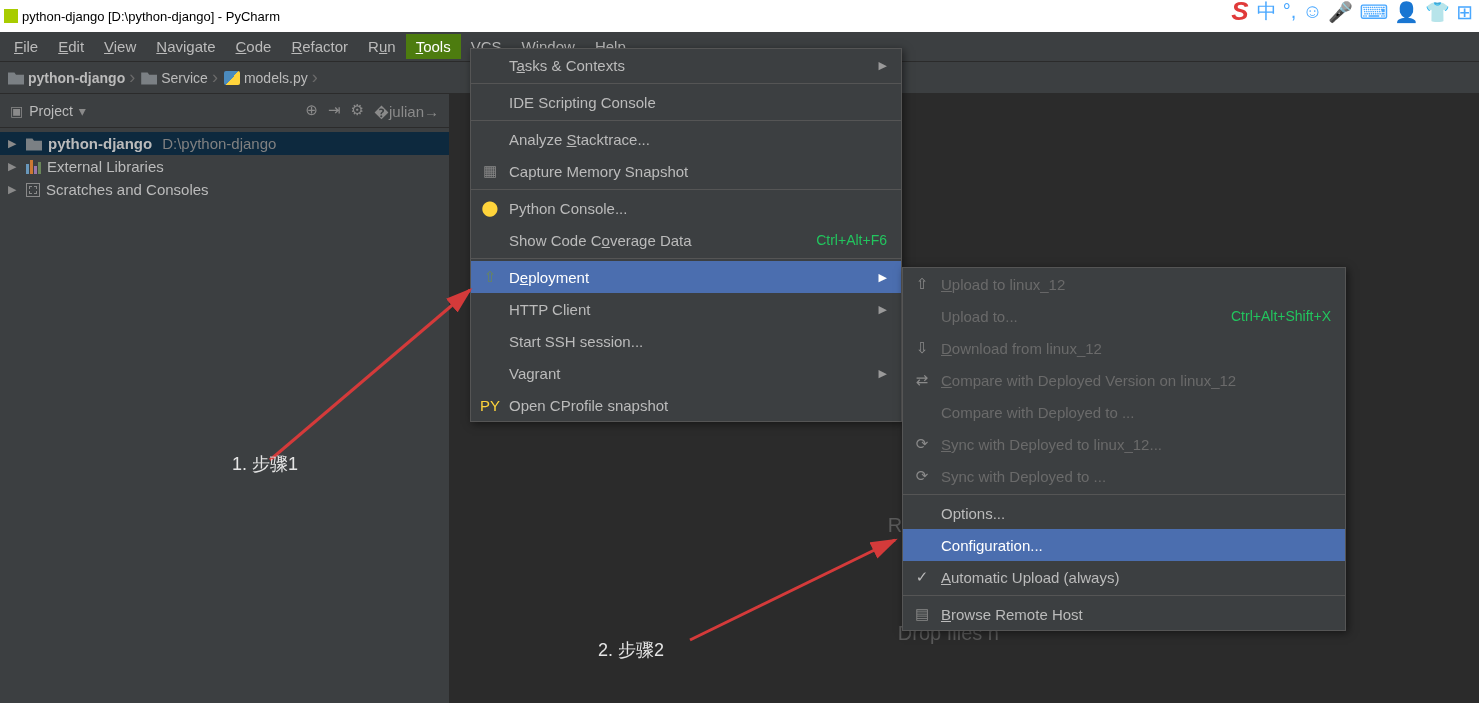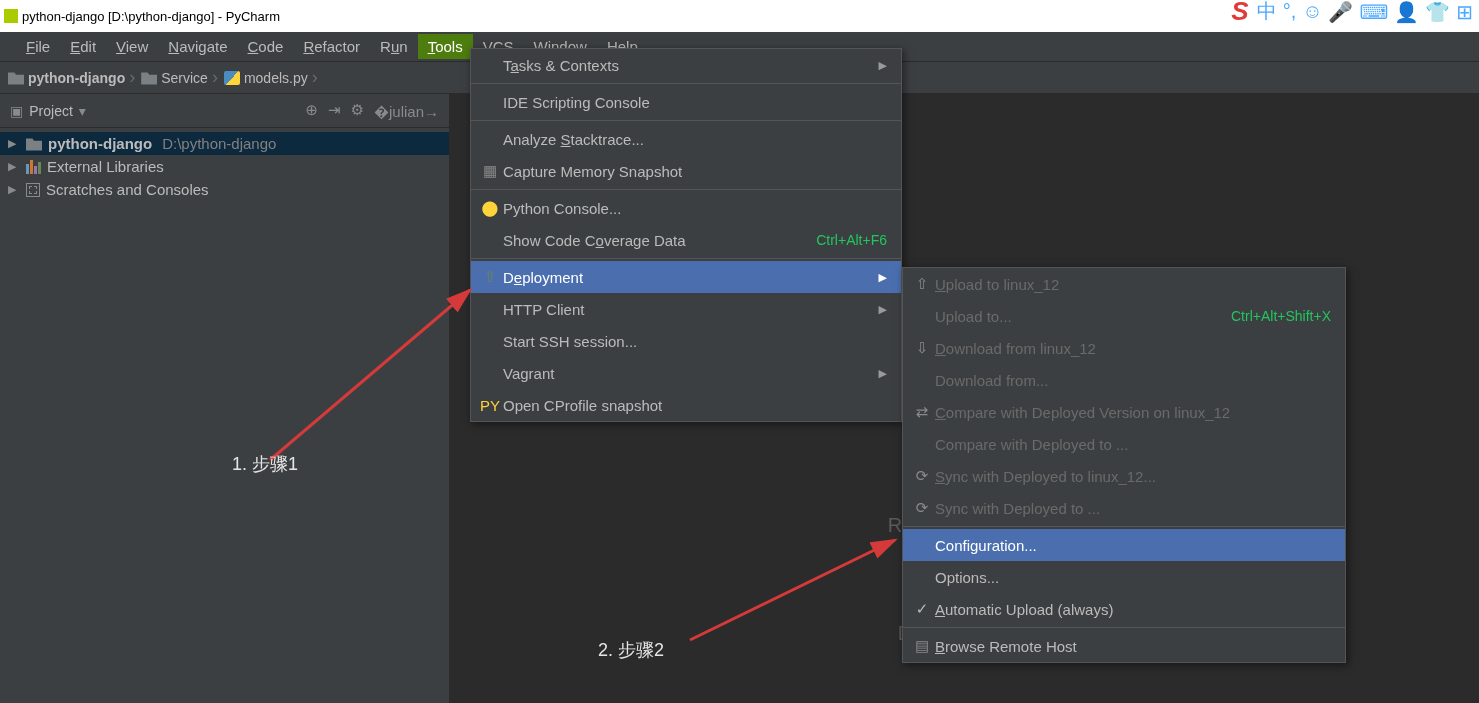--- a/index.html
+++ b/index.html
@@ -3,21 +3,21 @@
 <meta charset="utf-8">
 <style>
 * { margin: 0; padding: 0; box-sizing: border-box; font-family: "Segoe UI", Arial, sans-serif; }
 body { background: #2b2b2b; width: 1479px; height: 703px; overflow: hidden; position: relative; color: #bbbbbb; font-size: 14px; }
 
 .title-bar { background: #fff; height: 18px; display: flex; align-items: center; padding: 16px 4px; color: #000; font-size: 13px; overflow: hidden; position: relative; }
 .title-bar .title-icon { width: 14px; height: 14px; background: #a8cc00; margin-right: 4px; }
 .title-bar-icons { position: absolute; right: 6px; top: -4px; display: flex; gap: 6px; font-size: 20px; color: #4aa8ff; align-items: center; }
 .title-bar-icons .red-s { color: #e03a3a; font-weight: bold; font-size: 26px; font-style: italic; margin-right: 2px; }
 
-.menu-bar { background: #3c3f41; height: 30px; display: flex; align-items: center; padding: 0 16px; border-bottom: 1px solid #2b2b2b; }
+.menu-bar { background: #3c3f41; height: 30px; display: flex; align-items: center; padding: 0 4px; border-bottom: 1px solid #2b2b2b; }
 .menu-bar .menu-item { padding: 4px 10px; cursor: pointer; font-size: 15px; }
 .menu-bar .menu-item.active { background: #4d7c0f; color: #fff; }
 .menu-bar .menu-item .ul { text-decoration: underline; }
 
 .nav-bar { background: #3c3f41; height: 32px; display: flex; align-items: center; padding: 0 8px; border-bottom: 1px solid #2b2b2b; }
 .crumb { display: flex; align-items: center; margin-right: 2px; color: #bbb; }
 .crumb .icon { width: 16px; height: 14px; margin-right: 4px; }
 .folder-icon { background: #7b8084; clip-path: polygon(0 15%, 40% 15%, 50% 30%, 100% 30%, 100% 100%, 0 100%); }
 .py-icon { background: linear-gradient(135deg, #4b8bbe 50%, #ffd43b 50%); border-radius: 2px; }
 .crumb .chev { margin: 0 4px; color: #6a6a6a; font-size: 18px; }
@@ -40,21 +40,21 @@
 .lib-icon span:nth-child(3){height:8px;background:#9876aa}
 .lib-icon span:nth-child(4){height:12px;background:#6a8759}
 .scratch-icon { width:14px; height:14px; border:1px solid #8a8a8a; position:relative; }
 .scratch-icon::after{content:"";position:absolute;left:2px;top:2px;right:2px;bottom:2px;border:1px dashed #8a8a8a;}
 .tree-row .path { color: #808080; margin-left: 4px; }
 
 .editor { flex: 1; background: #2b2b2b; position: relative; }
 .welcome-hints { position: absolute; right: 480px; top: 350px; color: #5a5a5a; font-size: 20px; text-align: right; line-height: 2.7; }
 
 .dropdown { position: absolute; background: #3c3f41; border: 1px solid #555; box-shadow: 2px 2px 8px rgba(0,0,0,.5); }
-.dropdown .item { display: flex; align-items: center; height: 32px; padding: 0 14px 0 10px; gap: 4px; cursor: default; font-size: 15px; position: relative; justify-content: space-between; }
+.dropdown .item { display: flex; align-items: center; height: 32px; padding: 0 14px 0 10px; gap: 10px; cursor: default; font-size: 15px; position: relative; justify-content: space-between; }
 .dropdown .item .icn { width: 18px; display: flex; justify-content: center; color: #8a8a8a; }
 .dropdown .item .label { flex: 1; }
 .dropdown .item .shortcut { color: #22c55e; font-size: 14px; margin-left: 30px; }
 .dropdown .item .sub-arrow { color: #9a9a9a; font-size: 11px; }
 .dropdown .item.highlight { background: #4b6eaf; color: #fff; }
 .dropdown .item.highlight .shortcut, .dropdown .item.highlight .sub-arrow, .dropdown .item.highlight .icn { color: #fff; }
 .dropdown .item.disabled { color: #6a6a6a; }
 .dropdown .sep { height: 1px; background: #555; margin: 2px 0; }
 .dropdown .item .ul { text-decoration: underline; }
 .dropdown .item .check { color: #bbb; }
@@ -231,47 +231,43 @@
   <div class="item disabled">
       <span class="icn"></span>
       <span class="label">Upload to...</span>
       <span class="shortcut">Ctrl+Alt+Shift+X</span>
     </div>
   <div class="item disabled">
       <span class="icn">⇩</span>
       <span class="label"><span class="ul">D</span>ownload from linux_12</span>
     </div>
   <div class="item disabled">
-      <span class="icn"></span>
-      <span class="label">Download from...</span>
-    </div>
-  <div class="item disabled">
       <span class="icn">⇄</span>
       <span class="label"><span class="ul">C</span>ompare with Deployed Version on linux_12</span>
     </div>
   <div class="item disabled">
       <span class="icn"></span>
       <span class="label">Compare with Deployed to ...</span>
     </div>
   <div class="item disabled">
       <span class="icn">⟳</span>
       <span class="label"><span class="ul">S</span>ync with Deployed to linux_12...</span>
     </div>
   <div class="item disabled">
       <span class="icn">⟳</span>
       <span class="label">Sync with Deployed to ...</span>
     </div>
   <div class="sep"></div>
+  <div class="item">
+      <span class="icn"></span>
+      <span class="label">Options...</span>
+    </div>
   <div class="item highlight">
       <span class="icn"></span>
       <span class="label">Configuration...</span>
-    </div>
-  <div class="item">
-      <span class="icn"></span>
-      <span class="label">Options...</span>
     </div>
   <div class="item">
       <span class="icn check">✓</span>
       <span class="label"><span class="ul">A</span>utomatic Upload (always)</span>
     </div>
   <div class="sep"></div>
   <div class="item">
       <span class="icn">▤</span>
       <span class="label"><span class="ul">B</span>rowse Remote Host</span>
     </div>

